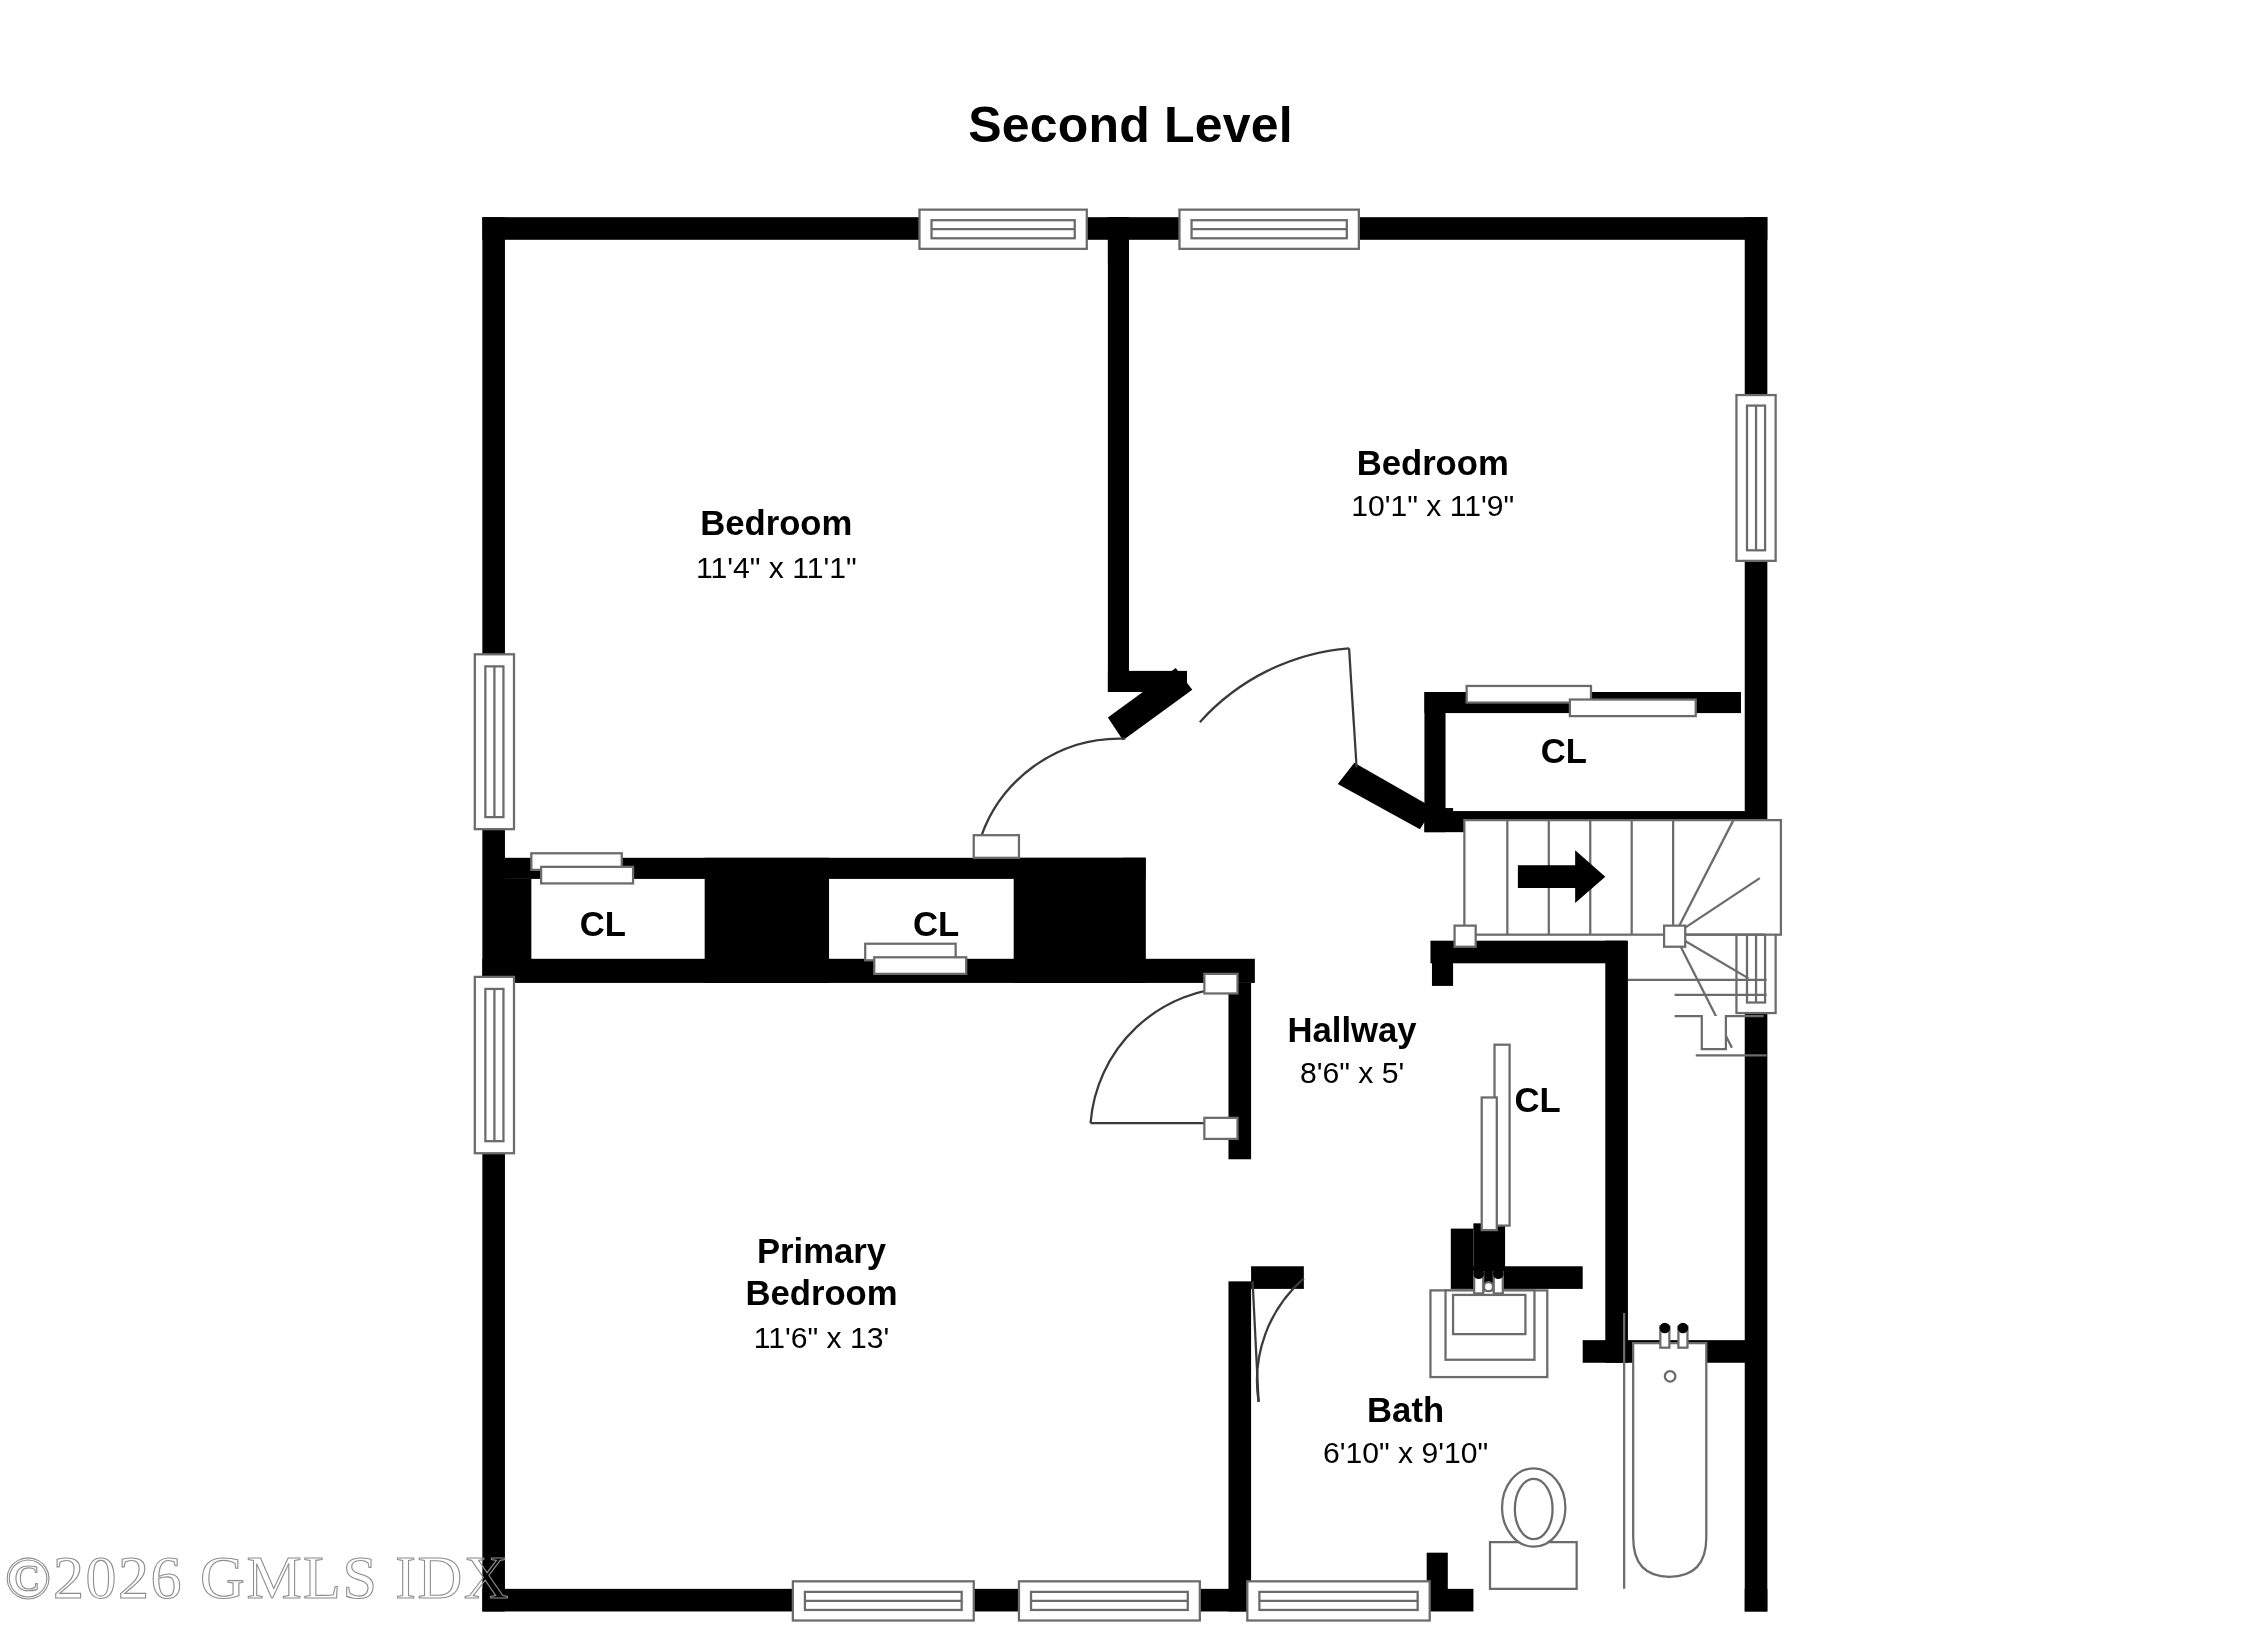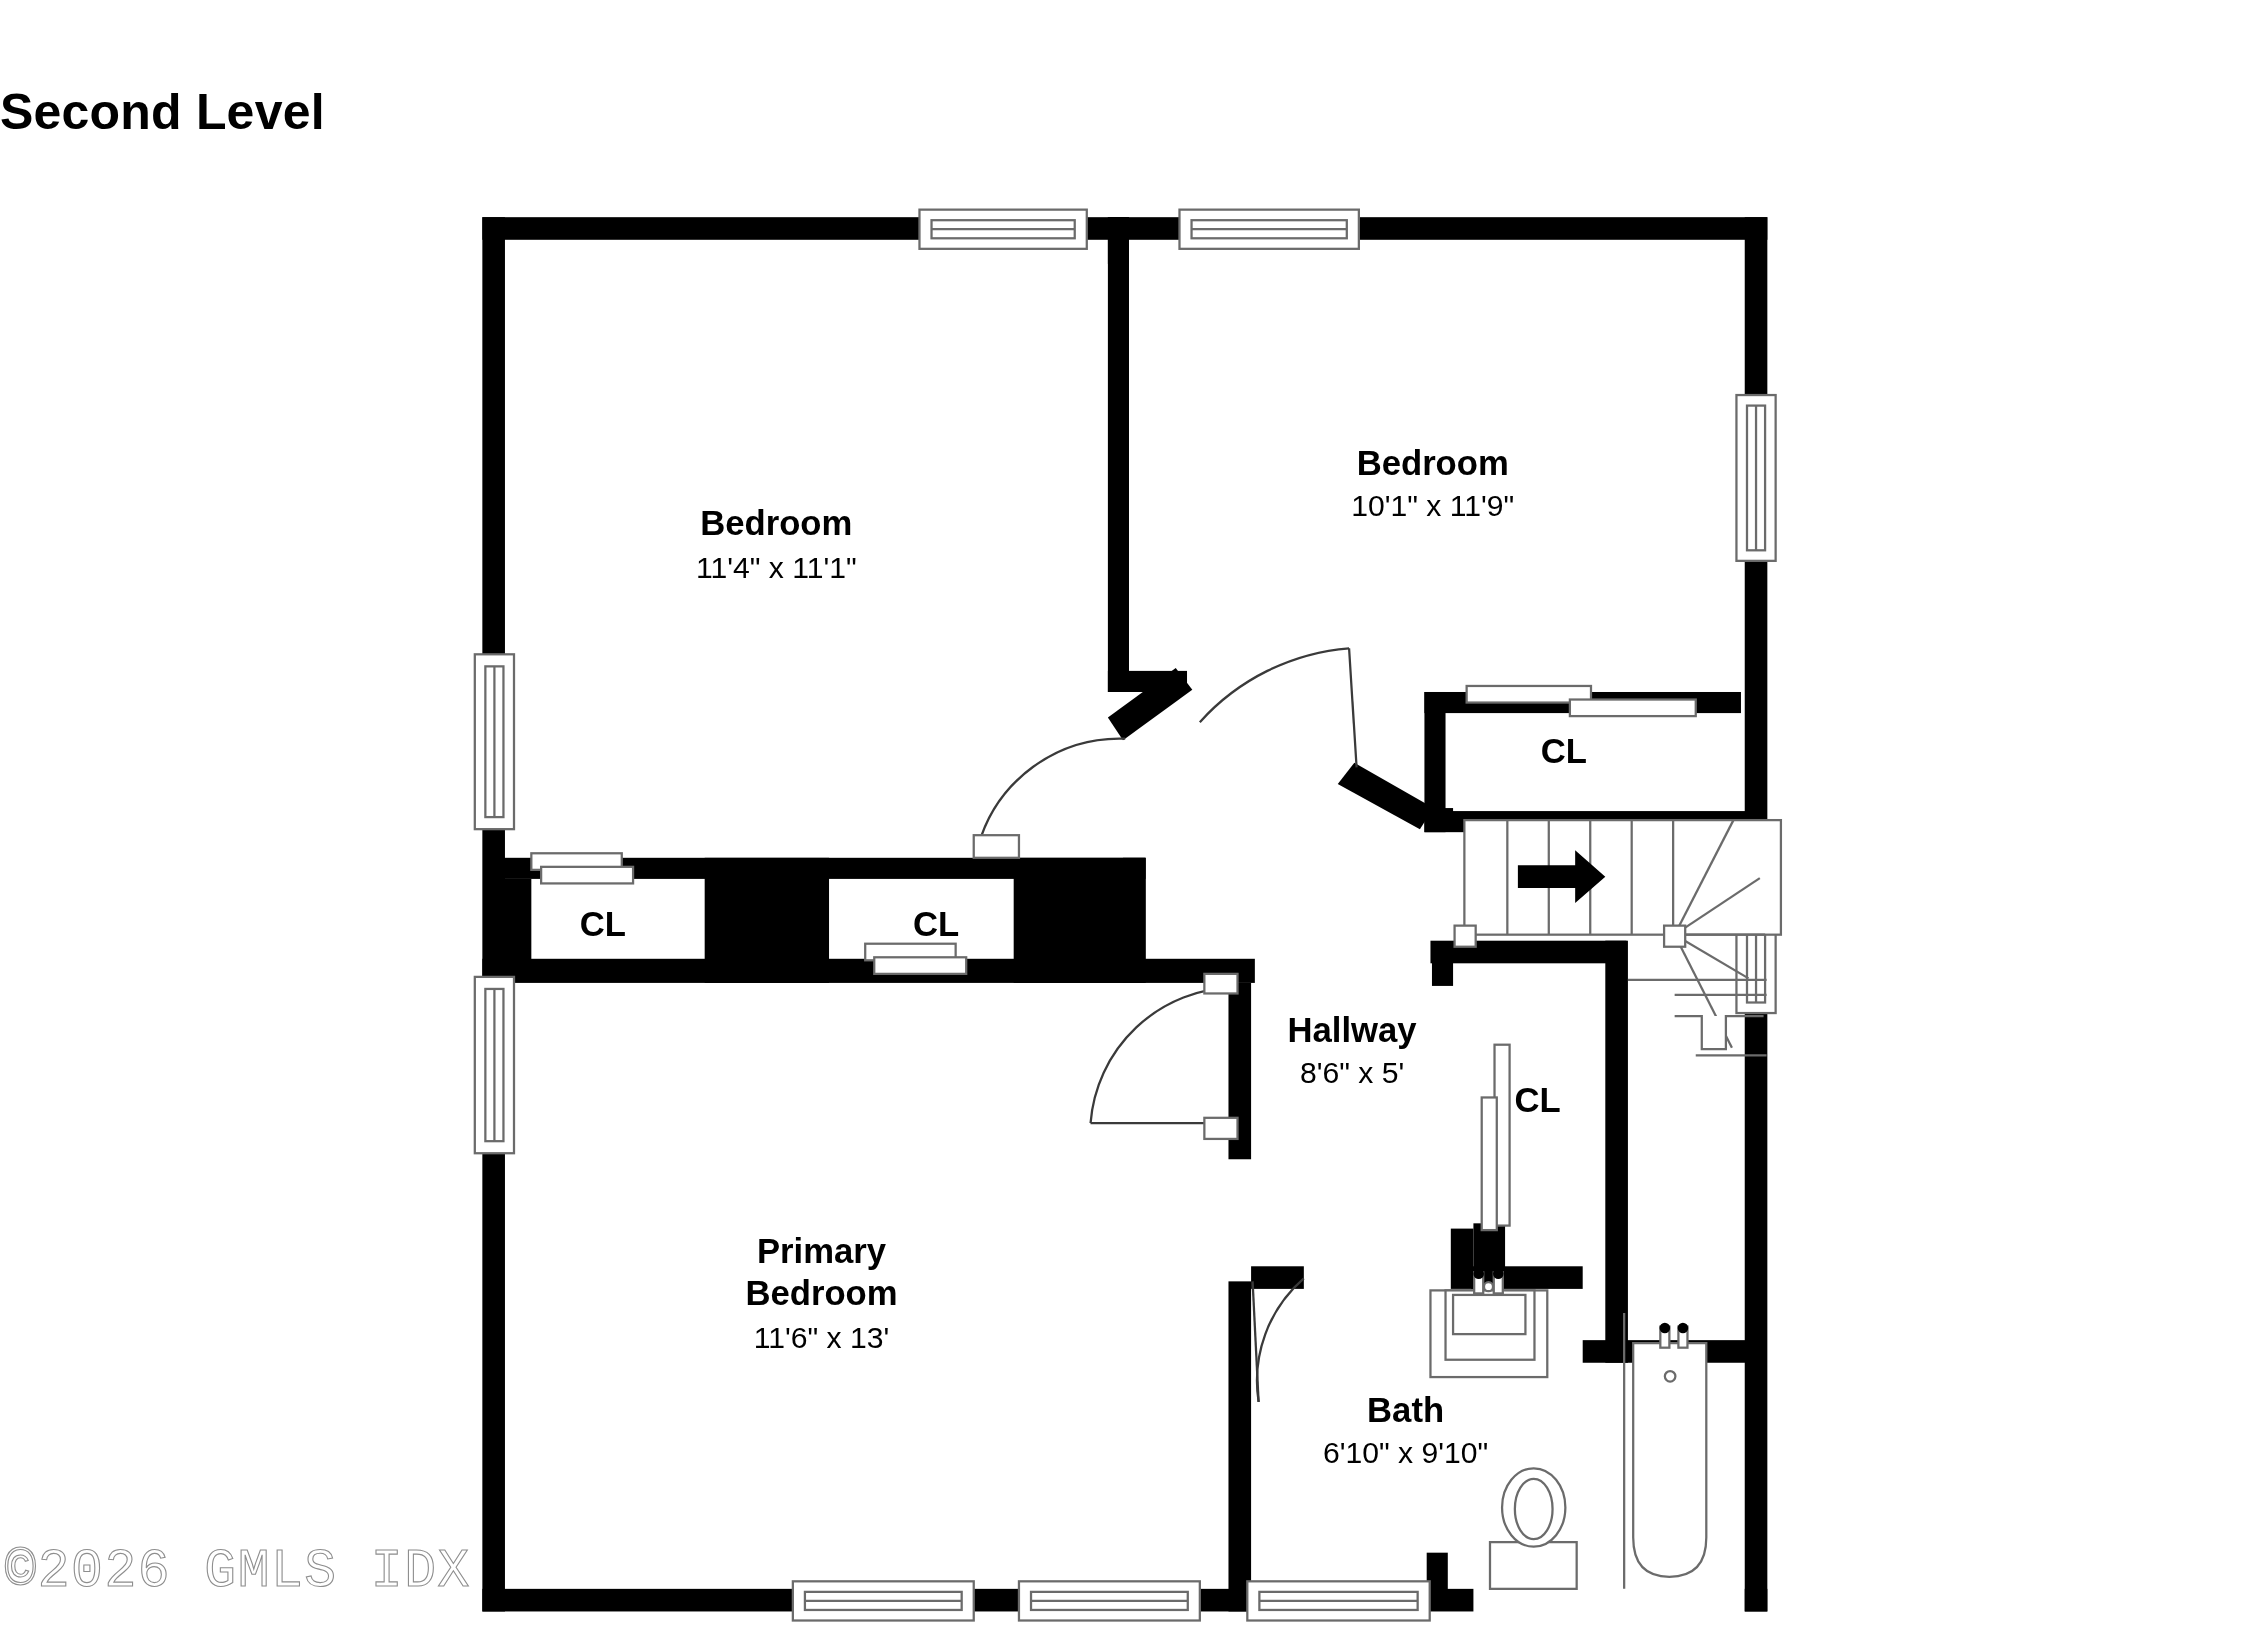--- a/index.html
+++ b/index.html
@@ -9,24 +9,24 @@
   }
   body {
     width: 2261px;
     height: 1644px;
     position: relative;
     font-family: "Liberation Sans", sans-serif;
     overflow: hidden;
   }
   #plan-title {
     position: absolute;
-    top: 83px;
+    top: 96px;
     left: 0;
     width: 2261px;
-    text-align: left;
+    text-align: center;
     font-size: 50px;
     font-weight: bold;
     color: #000000;
     letter-spacing: 0.2px;
     white-space: nowrap;
   }
   #floorplan-canvas {
     position: absolute;
     left: 0;
     top: 0;
@@ -50,22 +50,22 @@
     font-family: "Liberation Sans", sans-serif;
     font-weight: bold;
     font-size: 46px;
     fill: #000000;
     text-anchor: middle;
   }
   #watermark {
     position: absolute;
     left: 4.5px;
     top: 1542px;
-    font-family: Liberation Mono, monospace;
-    font-size: 53px;
+    font-family: Liberation Serif, serif;
+    font-size: 62px;
     letter-spacing: 1.5px;
     color: transparent;
     -webkit-text-stroke: 1.1px #8e8e8e;
     white-space: nowrap;
   }
 </style>
 </head>
 <body>
 
 <div id="plan-title">Second Level</div>

